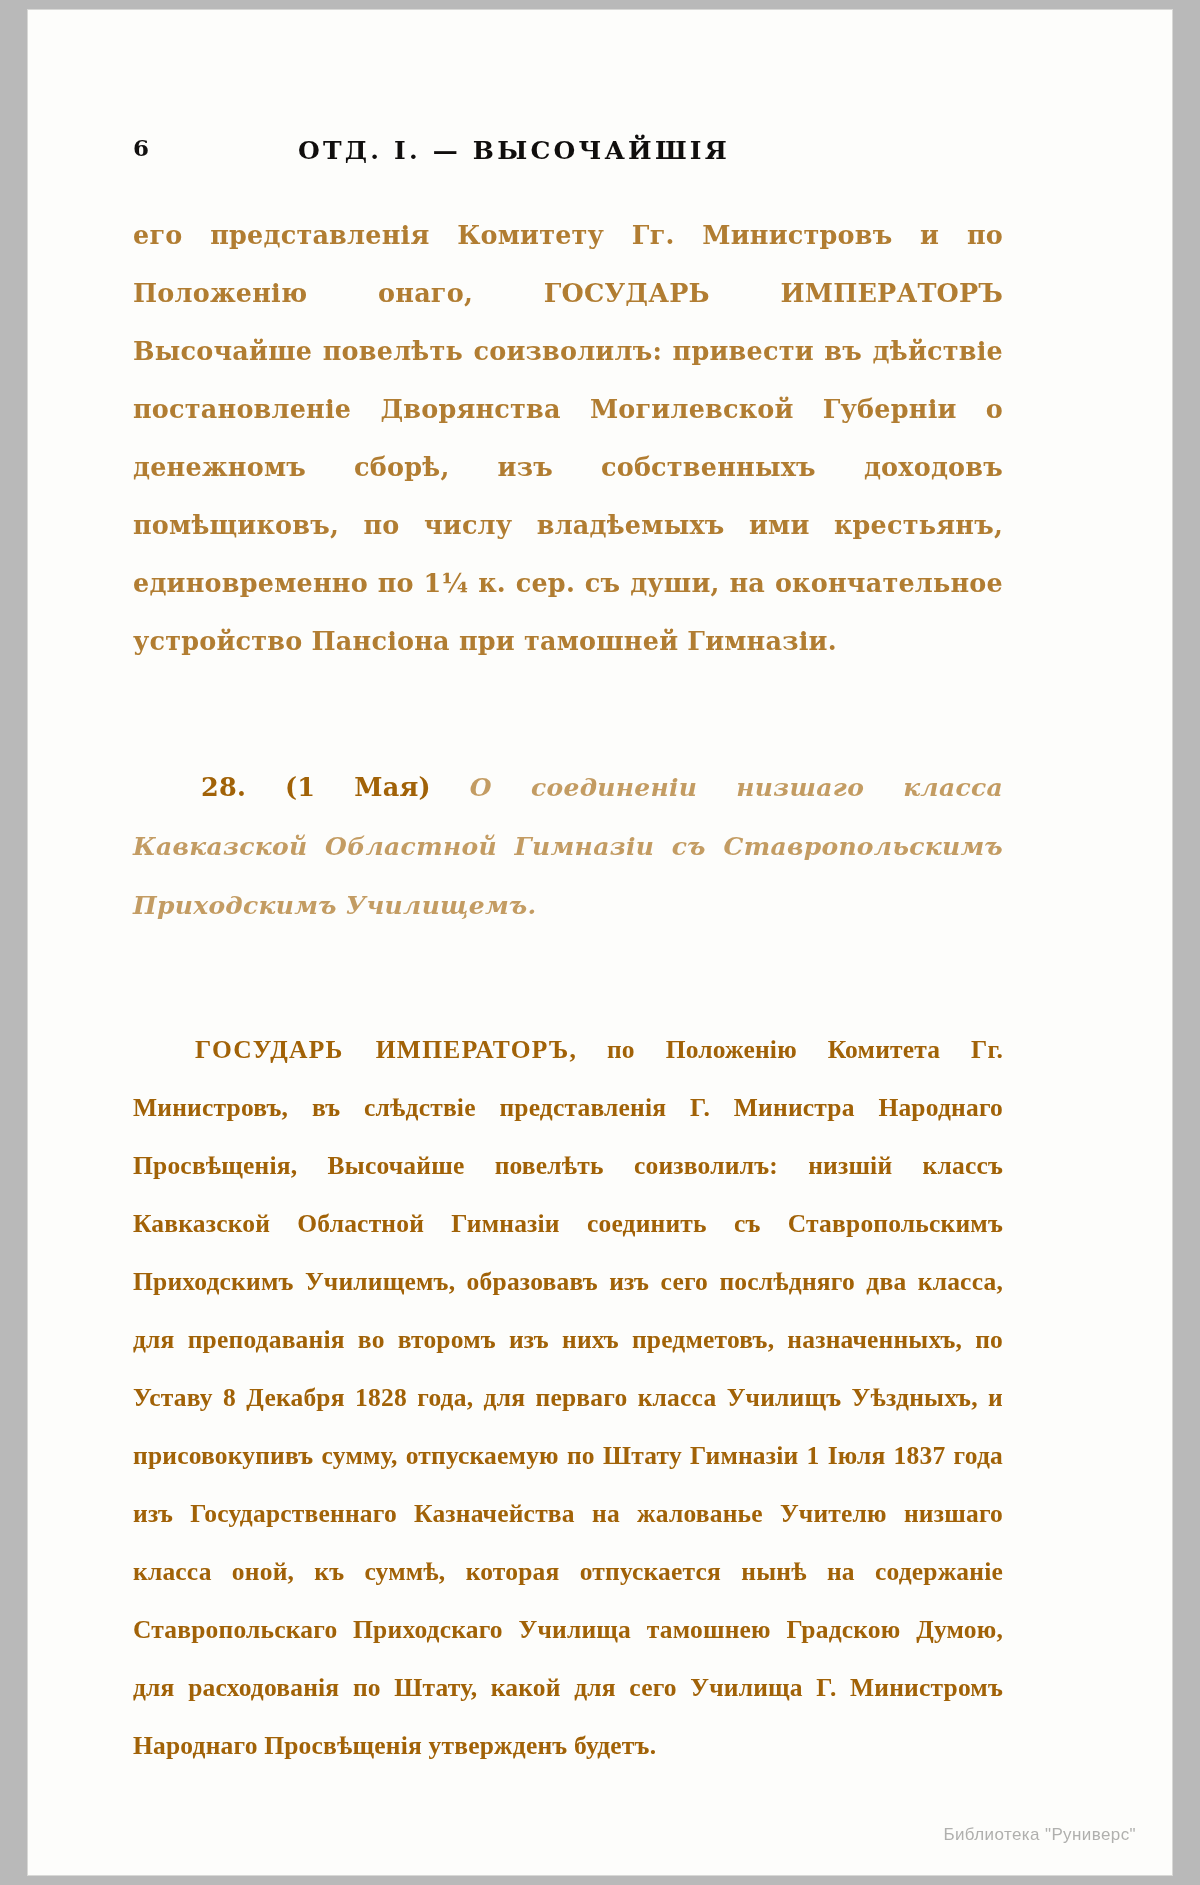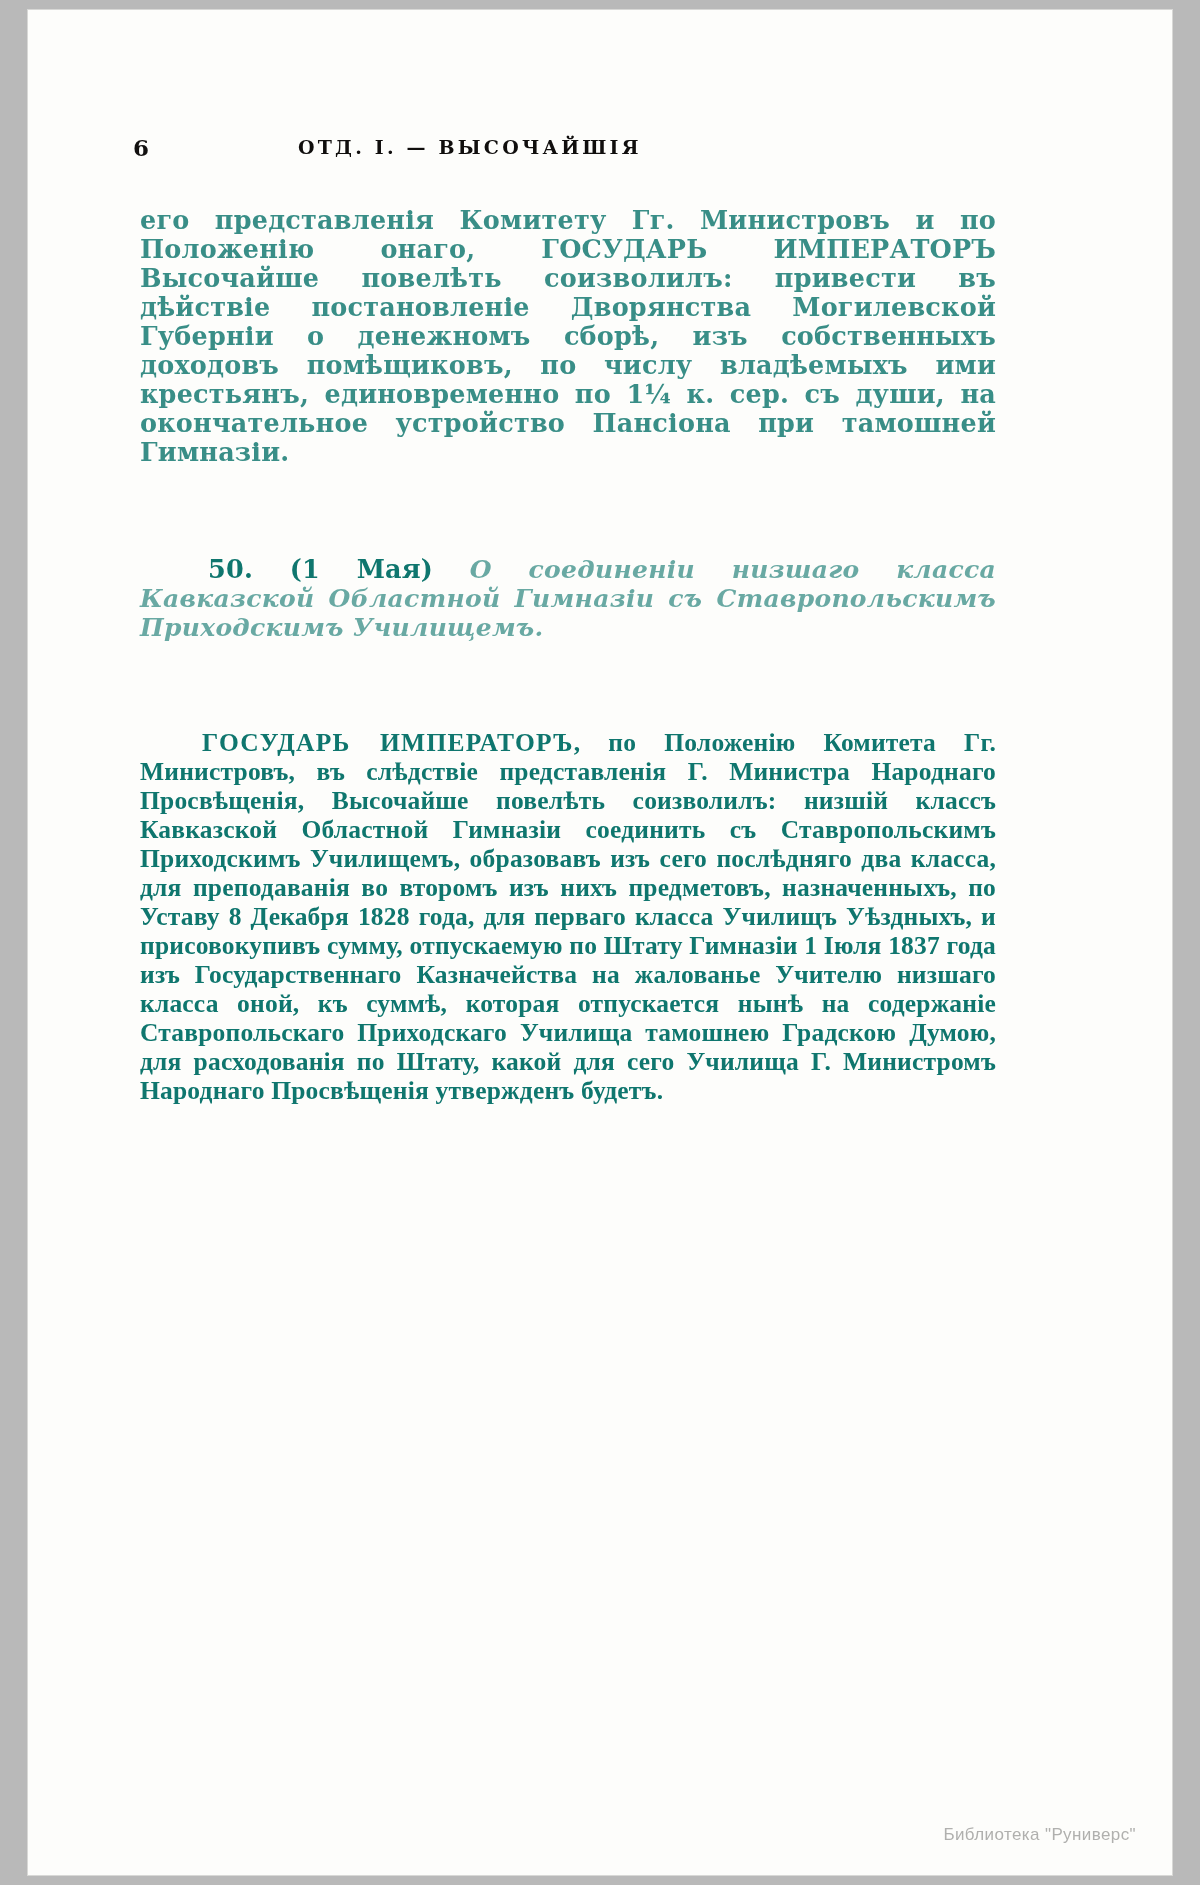--- a/index.html
+++ b/index.html
@@ -43,37 +43,37 @@
     font-weight: bold;
     font-size: 23px;
     color: #12100f;
   }
   .head-title {
     position: absolute;
     left: 165px;
     top: 6px;
     font-family: "DejaVu Serif", serif;
     font-weight: bold;
-    font-size: 19px;
+    font-size: 25px;
     letter-spacing: 3.2px;
     color: #100e0d;
     white-space: nowrap;
   }
 
   
   .para {
     font-family: "DejaVu Serif", serif;
     font-weight: bold;
     font-size: 25.5px;
-    line-height: 29px;
-    color: #0f766e;
+    line-height: 58px;
+    color: #a16207;
     text-align: justify;
     text-justify: inter-word;
     letter-spacing: 0.2px;
-    margin: 7px;
+    margin: 0;
   }
   .para.spaced-top { margin-top: 86px; font-family: Liberation Serif, serif; }
   .para.indent { text-indent: 62px; }
 
   .section-head {
     margin-top: 88px;
     text-indent: 68px;
   }
   .section-head .num {
     font-family: "DejaVu Serif", serif;
@@ -114,21 +114,21 @@
   <div class="page-inner">
 
     <div class="running-head">
       <div class="folio">6</div>
       <div class="head-title">ОТД. I. — ВЫСОЧАЙШІЯ</div>
     </div>
 
     <p class="para faint">его представленія Комитету Гг. Министровъ и по Положенію онаго, ГОСУДАРЬ ИМПЕРАТОРЪ Высочайше повелѣть соизволилъ: привести въ дѣйствіе постановленіе Дворянства Могилевской Губерніи о денежномъ сборѣ, изъ собственныхъ доходовъ помѣщиковъ, по числу владѣемыхъ ими крестьянъ, единовременно по 1¼ к. сер. съ души, на окончательное устройство Пансіона при тамошней Гимназіи.</p>
 
     <p class="para section-head">
-      <span class="num">50.</span>
+      <span class="num">28.</span>
       <span class="num">(1 Мая)</span>
       <span class="title fainter">О соединеніи низшаго класса Кавказской Областной Гимназіи съ Ставропольскимъ Приходскимъ Училищемъ.</span>
     </p>
 
     <p class="para indent spaced-top">
       <span class="smallcaps">ГОСУДАРЬ ИМПЕРАТОРЪ</span><span>, по Положенію Комитета Гг. Министровъ, въ слѣдствіе представленія Г. Министра Народнаго Просвѣщенія, Высочайше повелѣть соизволилъ: низшій классъ Кавказской Областной Гимназіи соединить съ Ставропольскимъ Приходскимъ Училищемъ, образовавъ изъ сего послѣдняго два класса, для преподаванія во второмъ изъ нихъ предметовъ, назначенныхъ, по Уставу 8 Декабря 1828 года, для перваго класса Училищъ Уѣздныхъ, и присовокупивъ сумму, отпускаемую по Штату Гимназіи 1 Іюля 1837 года изъ Государственнаго Казначейства на жалованье Учителю низшаго класса оной, къ суммѣ, которая отпускается нынѣ на содержаніе Ставропольскаго Приходскаго Училища тамошнею Градскою Думою, для расходованія по Штату, какой для сего Училища Г. Министромъ Народнаго Просвѣщенія утвержденъ будетъ.</span>
     </p>
 
   </div>
 

